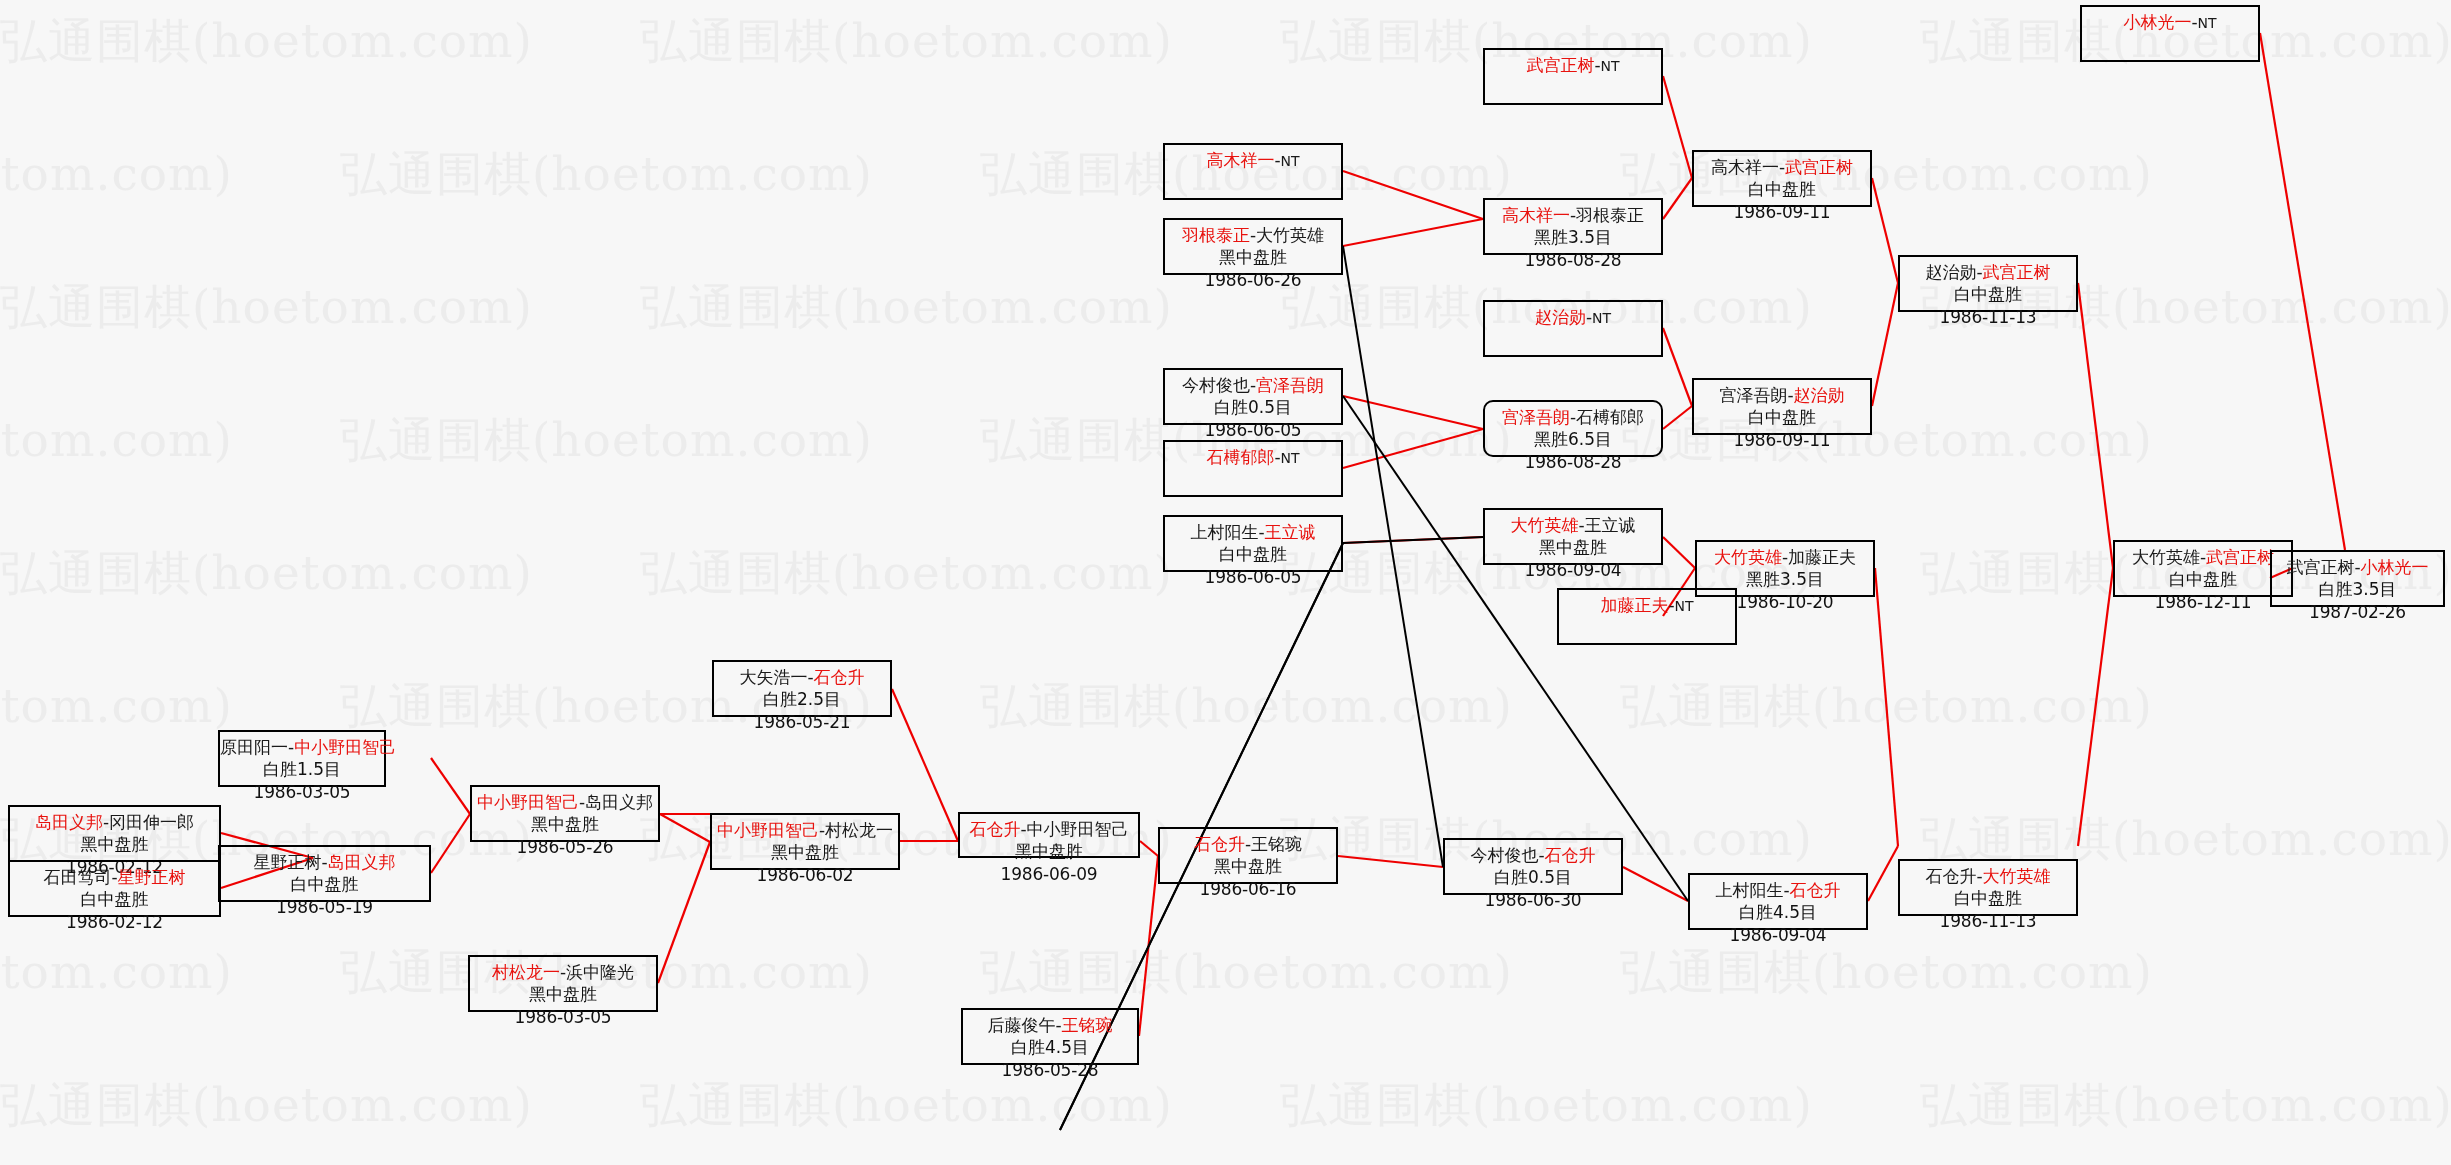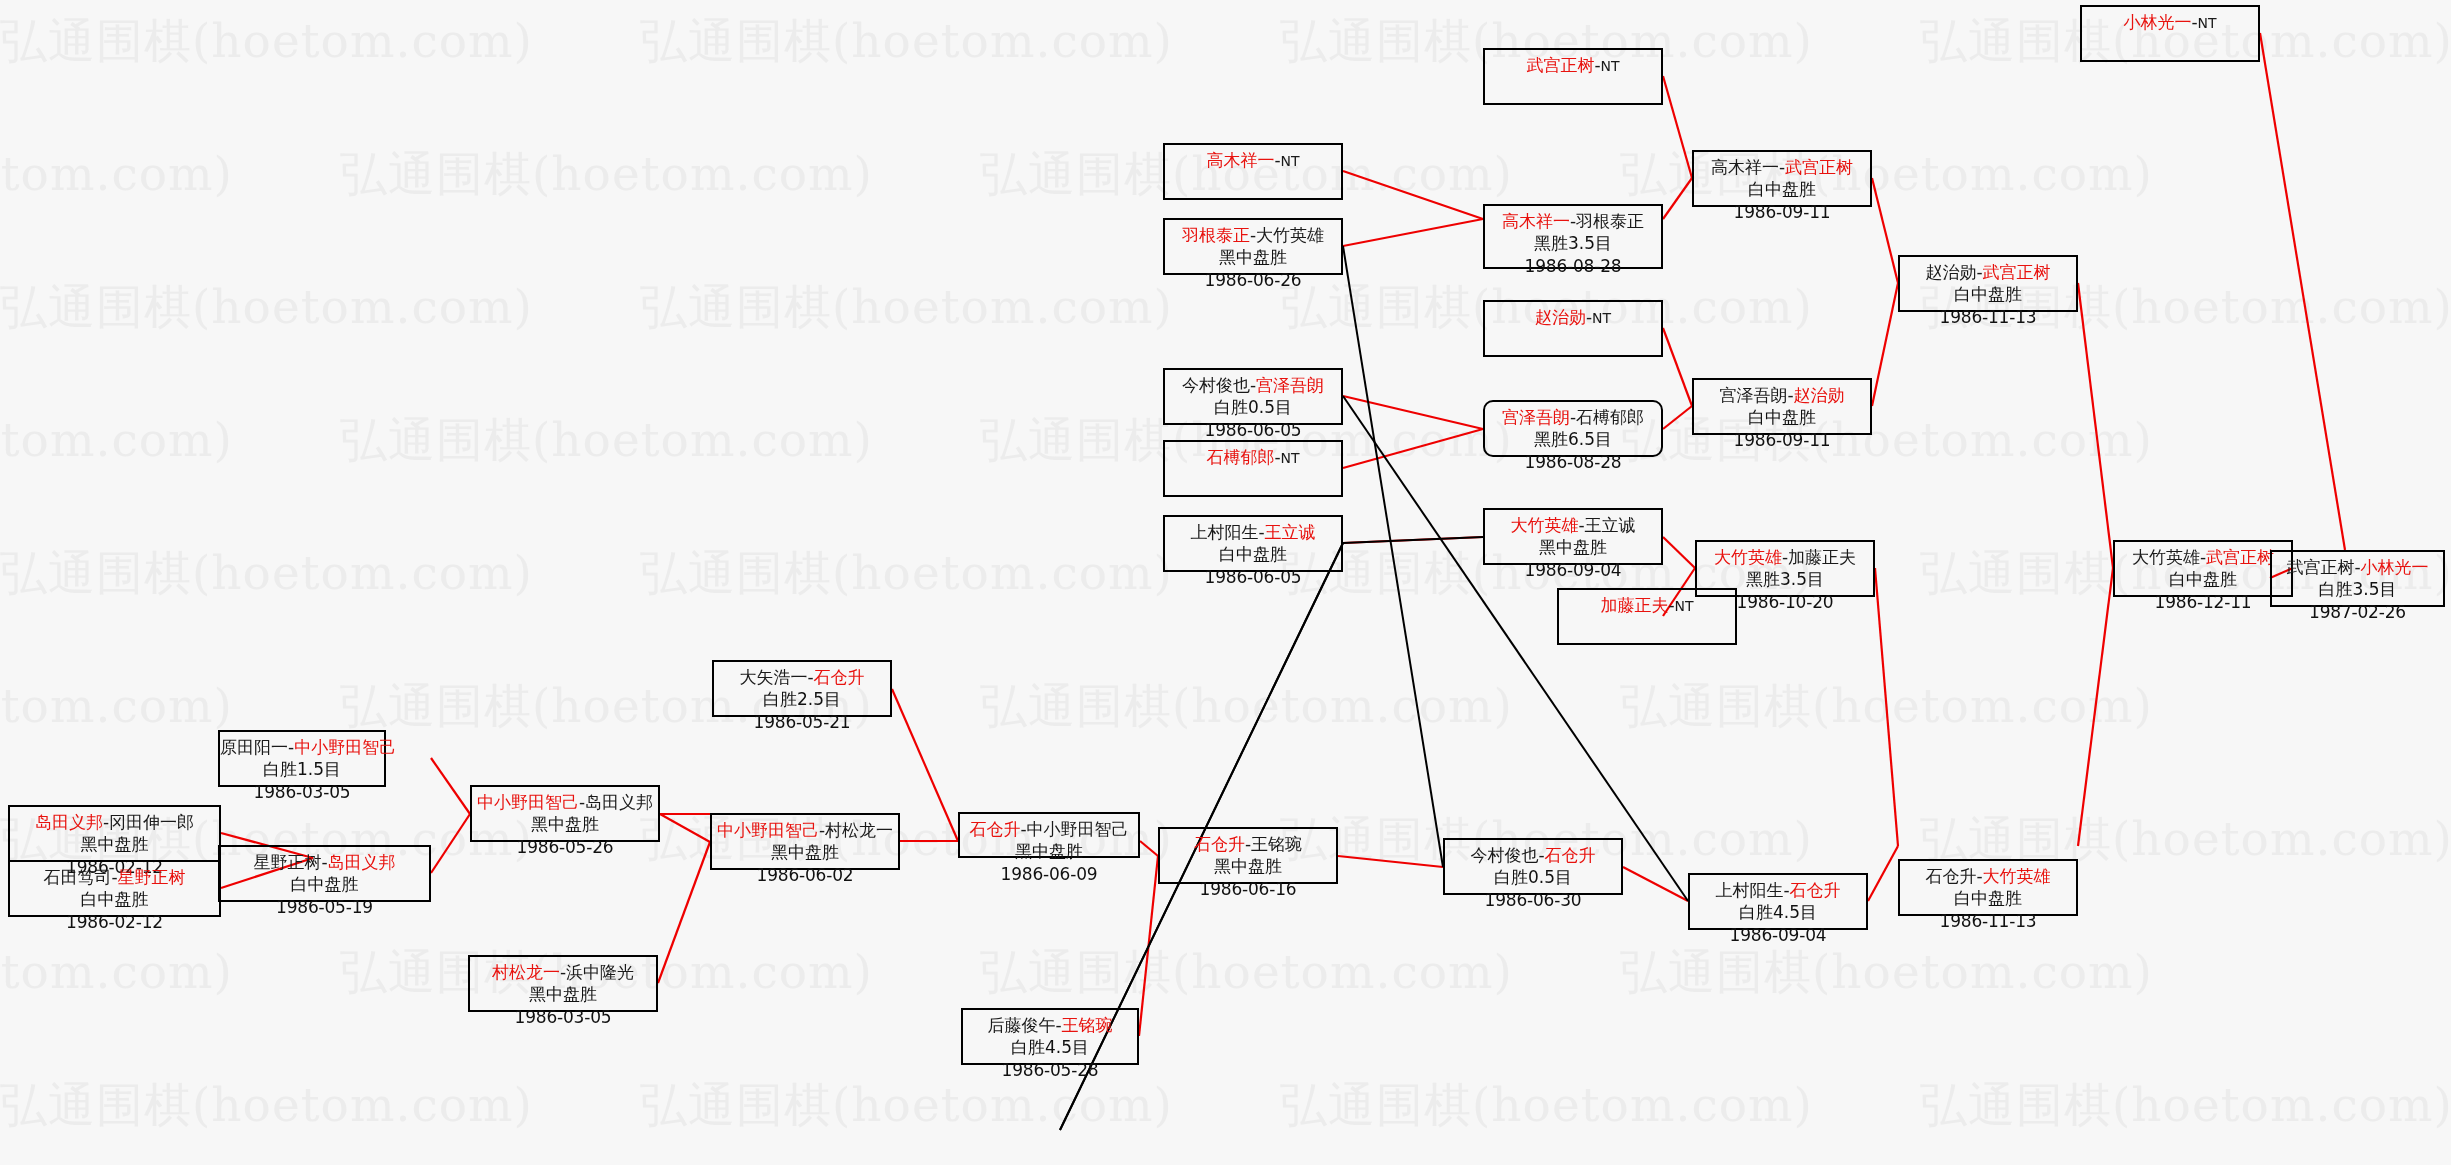--- a/index.html
+++ b/index.html
@@ -195,21 +195,21 @@
       <div class="players"><span class="w" style="color: rgb(232, 18, 14);">石榑郁郎</span><span class="sep">-</span><span class="l" style="color: rgb(26, 26, 26); font-size: 14px;">NT</span></div>
     </div>
     <div class="match" style="left: 1163px; top: 515px; width: 180px; height: 57px; border-color: rgb(0, 0, 0);">
       <div class="players"><span class="l" style="color: rgb(26, 26, 26);">上村阳生</span><span class="sep">-</span><span class="w" style="color: rgb(232, 18, 14);">王立诚</span></div>
       <div class="result">白中盘胜</div>
       <div class="date">1986-06-05</div>
     </div>
     <div class="match bye" style="left: 1483px; top: 48px; width: 180px; height: 57px; border-color: rgb(0, 0, 0);">
       <div class="players"><span class="w" style="color: rgb(232, 18, 14);">武宫正树</span><span class="sep">-</span><span class="l" style="color: rgb(26, 26, 26); font-size: 14px;">NT</span></div>
     </div>
-    <div class="match" style="left: 1483px; top: 204px; width: 180px; height: 65px; border-color: rgb(0, 0, 0);">
+    <div class="match" style="left: 1483px; top: 198px; width: 180px; height: 57px; border-color: rgb(0, 0, 0);">
       <div class="players"><span class="w" style="color: rgb(232, 18, 14);">高木祥一</span><span class="sep">-</span><span class="l" style="color: rgb(26, 26, 26);">羽根泰正</span></div>
       <div class="result">黑胜3.5目</div>
       <div class="date">1986-08-28</div>
     </div>
     <div class="match bye" style="left: 1483px; top: 300px; width: 180px; height: 57px; border-color: rgb(0, 0, 0);">
       <div class="players"><span class="w" style="color: rgb(232, 18, 14);">赵治勋</span><span class="sep">-</span><span class="l" style="color: rgb(26, 26, 26); font-size: 14px;">NT</span></div>
     </div>
     <div class="match" style="left: 1483px; top: 400px; width: 180px; height: 57px; border-color: rgb(0, 0, 0); border-radius: 10px;">
       <div class="players"><span class="w" style="color: rgb(232, 18, 14);">宫泽吾朗</span><span class="sep">-</span><span class="l" style="color: rgb(26, 26, 26);">石榑郁郎</span></div>
       <div class="result">黑胜6.5目</div>

